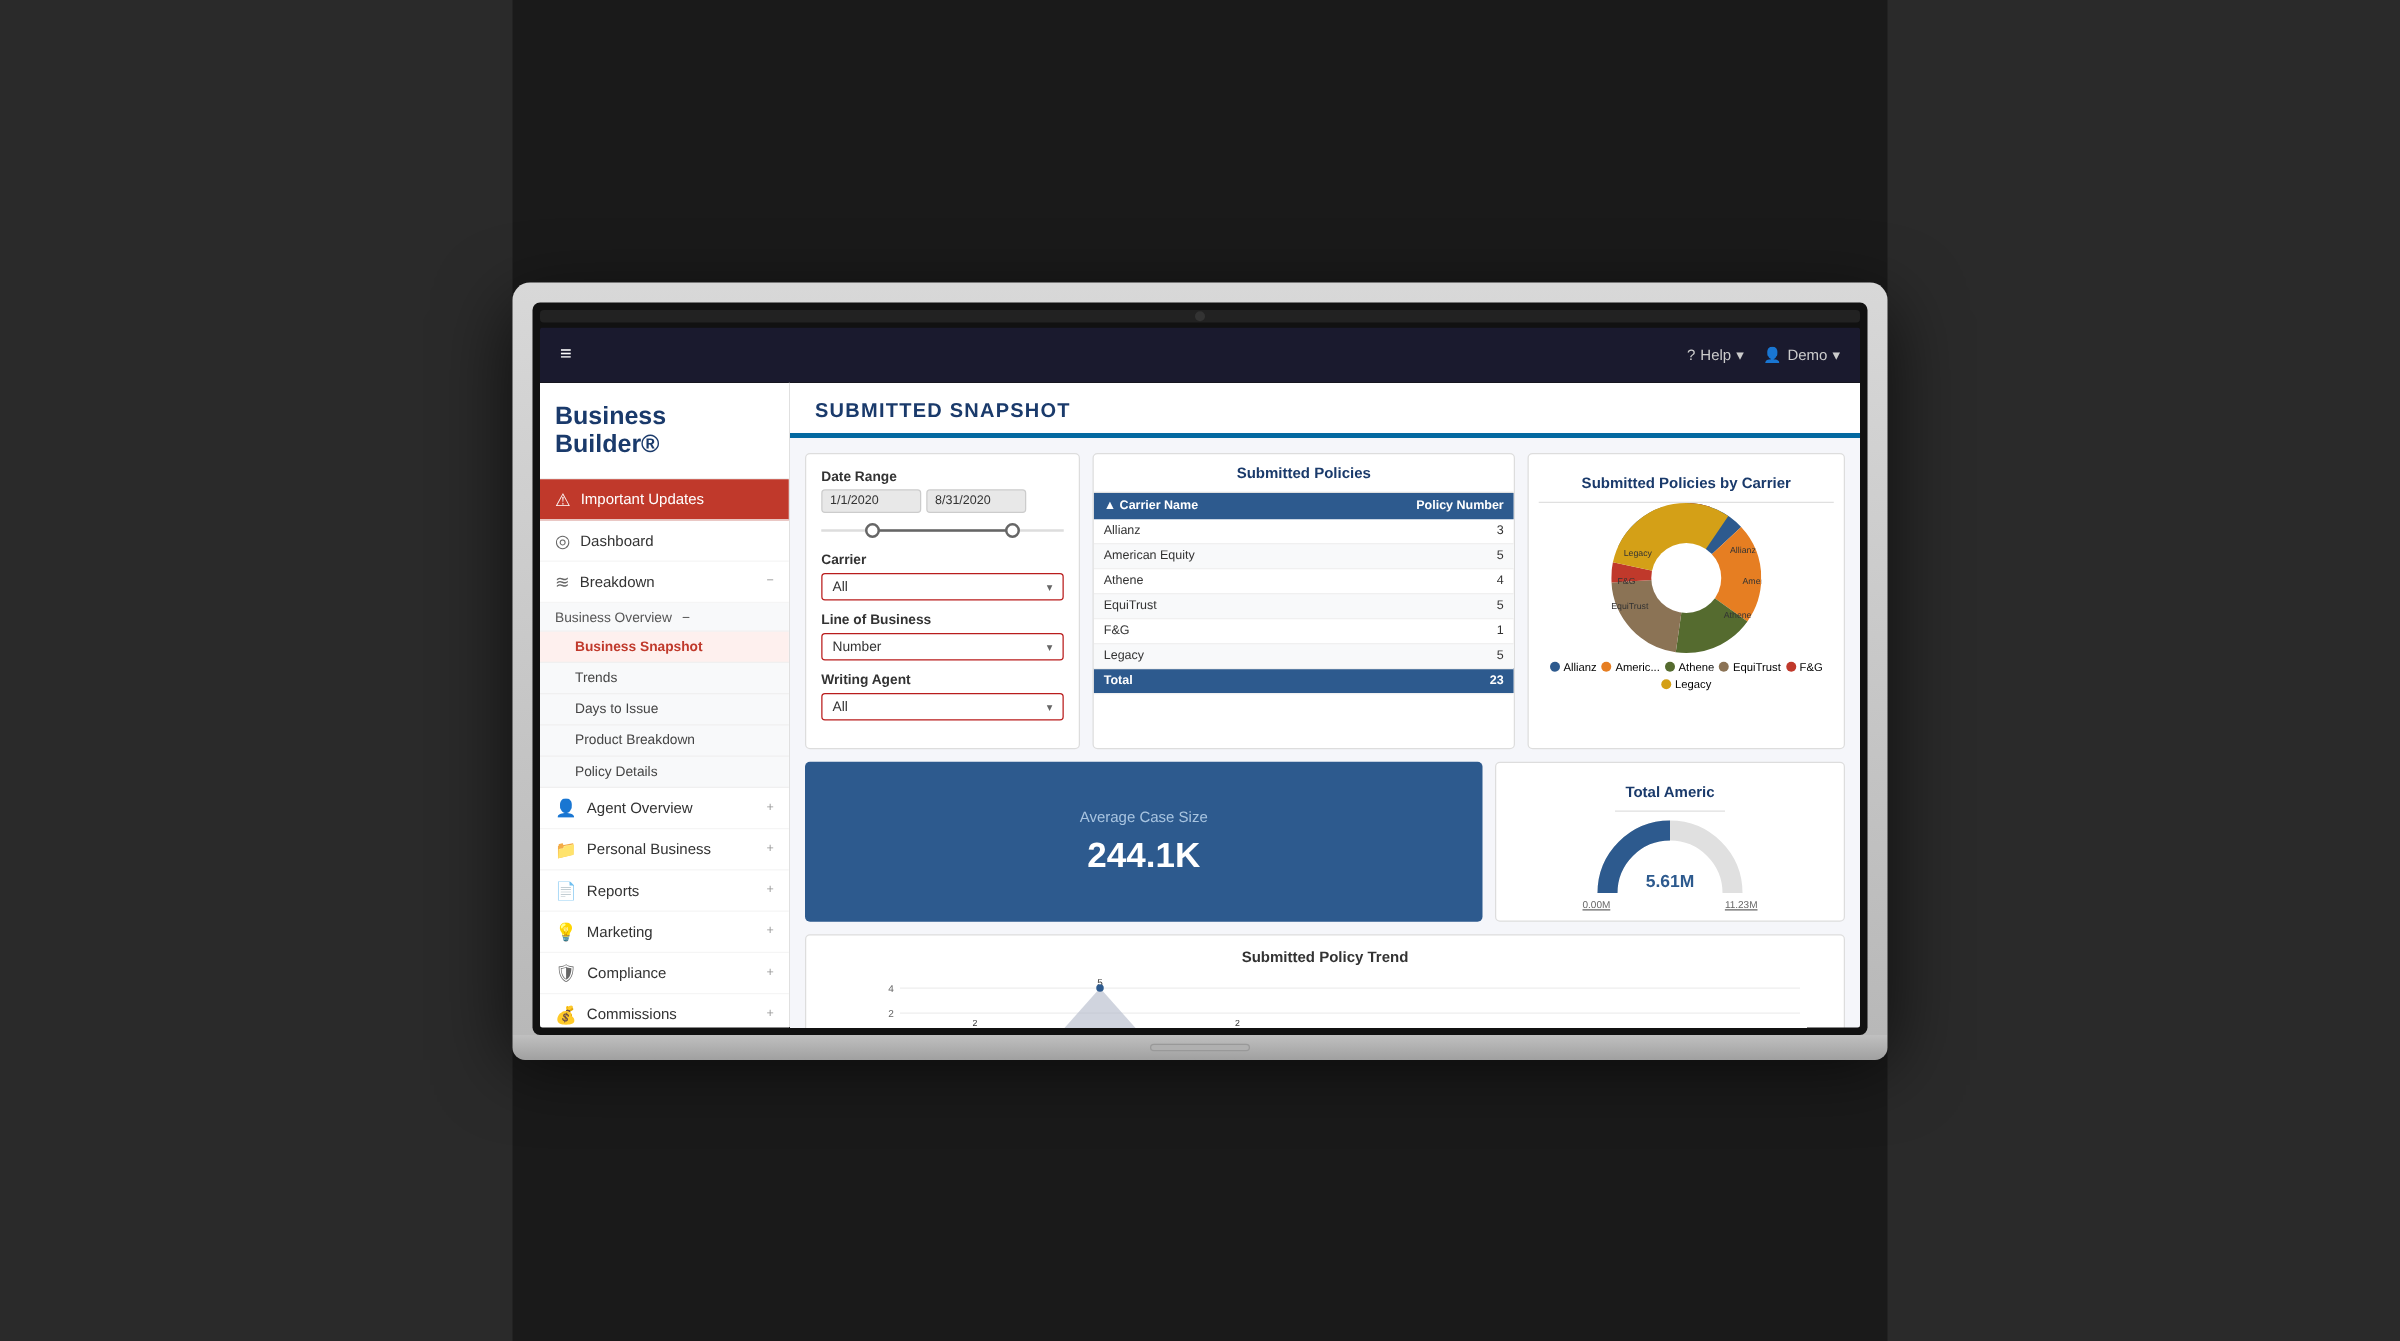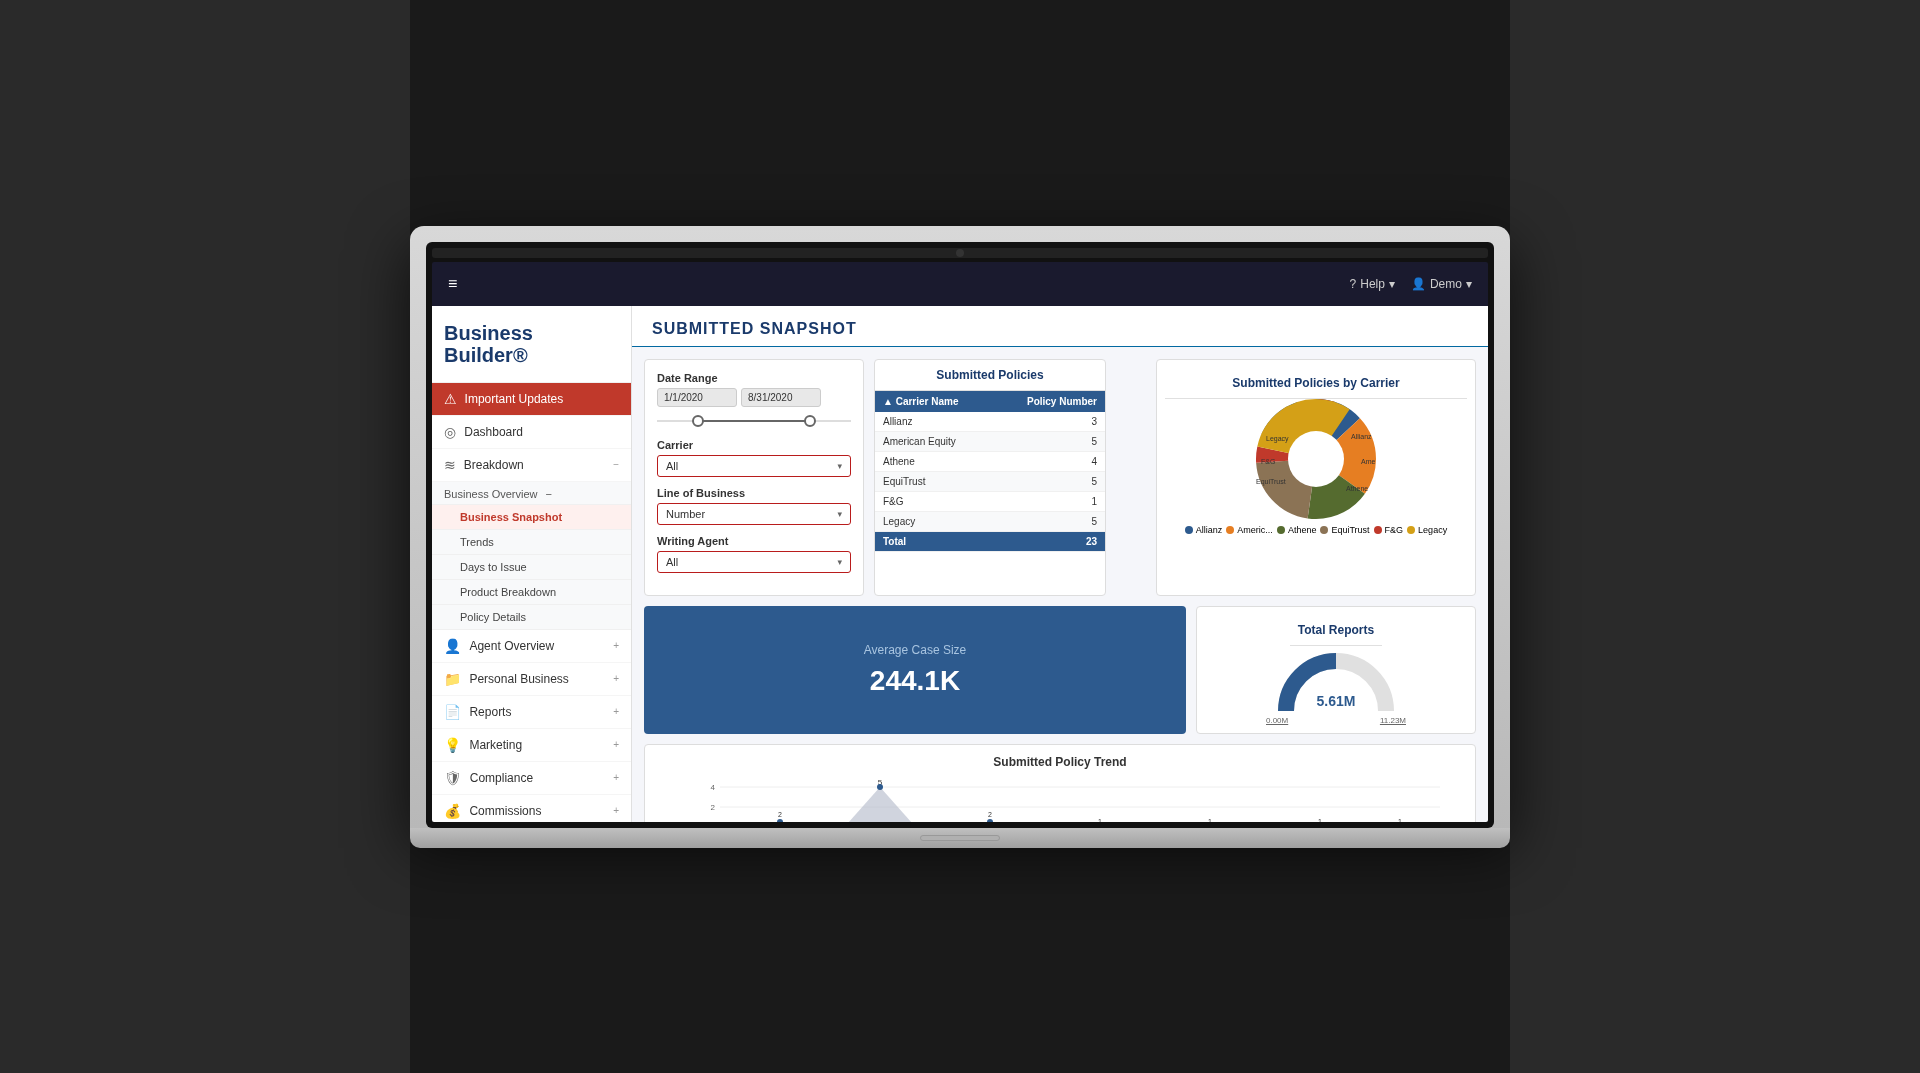--- a/index.html
+++ b/index.html
@@ -103,21 +103,21 @@
       flex-direction: column;
     }
 
     .page-title {
       padding: 14px 20px 8px;
       font-size: 16px;
       font-weight: bold;
       color: #1a3a6b;
       letter-spacing: 1px;
       background: #fff;
-      border-bottom: 1px solid #0369a1;
+      border-bottom: 4px solid #0369a1;
       flex-shrink: 0;
     }
 
     .content-body {
       padding: 12px;
       display: flex;
       flex-direction: column;
       gap: 10px;
       flex: 1;
     }
@@ -236,24 +236,23 @@
       font-weight: bold;
     }
     .policy-table td:last-child { text-align: right; }
     .policy-table th:last-child { text-align: right; }
 
     
     .pie-panel {
       background: #fff;
       border: 1px solid #ddd;
       border-radius: 4px;
-      width: 320px;
+      width: 254px;
       flex-shrink: 0;
       padding: 8px;
-      margin-left: 40px;
     }
 
     .pie-chart-container {
       display: flex;
       flex-direction: column;
       align-items: center;
     }
 
     .pie-svg { width: 120px; height: 120px; }
 
@@ -584,21 +583,21 @@
                 </div>
 
                 <div class="middle-row">
 
                   <div class="avg-case-panel">
                     <div class="avg-case-title">Average Case Size</div>
                     <div class="avg-case-value">244.1K</div>
                   </div>
 
                   <div class="total-premium-panel">
-                    <div class="panel-title">Total Reports</div>
+                    <div class="panel-title">Total Americ</div>
                     <div class="gauge-container">
                       <svg width="120" height="70" viewBox="0 0 120 70">
 
                         <path d="M 10 65 A 50 50 0 0 1 110 65" fill="none" stroke="#e0e0e0" stroke-width="16"></path>
 
                         <path d="M 10 65 A 50 50 0 0 1 60 15" fill="none" stroke="#2d5a8e" stroke-width="16"></path>
                         <text x="60" y="60" font-size="14" font-weight="bold" fill="#2d5a8e" text-anchor="middle">5.61M</text>
                       </svg>
                     </div>
                     <div class="gauge-labels">

